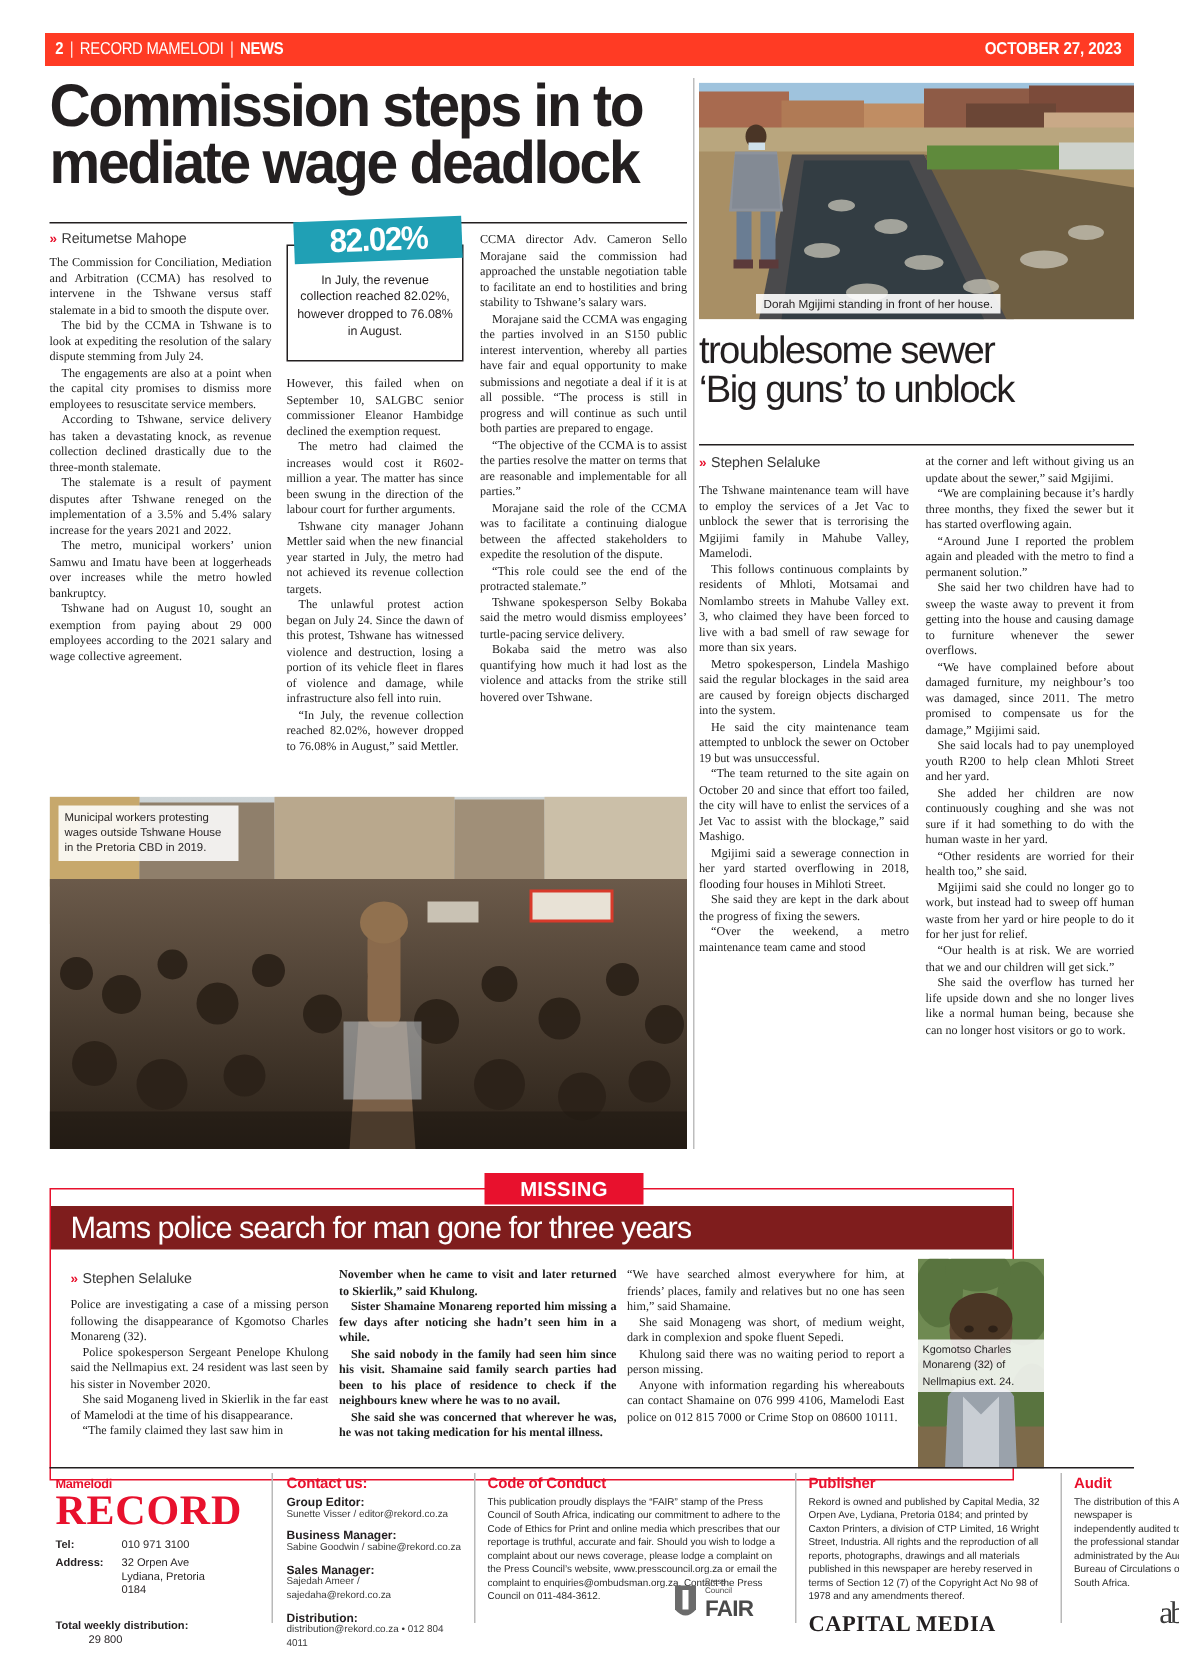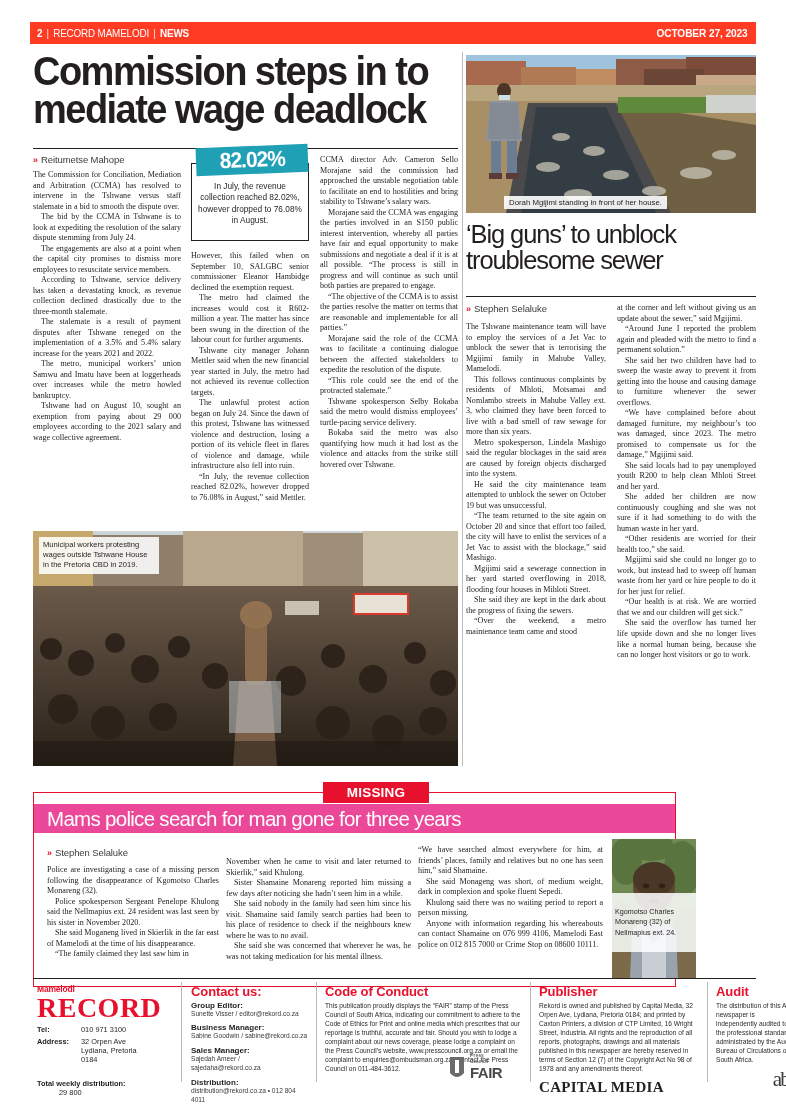--- a/index.html
+++ b/index.html
@@ -115,31 +115,31 @@
   }
   .missing-tag {
     position: absolute; left: 289px; top: -11px; width: 106px; height: 21px;
     background: #E8112D; color: #fff;
     font-family: "Liberation Sans", sans-serif; font-weight: bold;
     font-size: 13.5px; letter-spacing: 0.2px;
     display: flex; align-items: center; justify-content: center;
   }
   .missing-headbar {
     position: absolute; left: 0; top: 11px; width: 100%; height: 29px;
-    background: #ec4899; color: #fff;
+    background: #7f1d1d; color: #fff;
     display: flex; align-items: center;
     font-family: "Liberation Sans", sans-serif;
     font-size: 20.5px; letter-spacing: -0.7px; padding-left: 13px;
   }
   .missing-body { position: absolute; left: 0; top: 44px; right: 0; bottom: 0; }
 
   
   .footer { position: absolute; left: 33px; top: 980px; width: 723px; height: 108px; }
   .footer-col { position: absolute; top: 4px; font-family: "Liberation Sans", sans-serif; }
-  .foot-h { color: #E8112D; font-weight: bold; font-size: 13px; margin-bottom: 1.5px; letter-spacing: -0.1px;}
+  .foot-h { color: #E8112D; font-weight: bold; font-size: 10px; margin-bottom: 1.5px; letter-spacing: -0.1px;}
   .foot-sub { color: #231f20; font-weight: bold; font-size: 8px; }
   .foot-t { color: #3a3a3a; font-size: 6.6px; line-height: 1.35; }
   .foot-body { color: #2b2b2b; font-size: 6.6px; line-height: 1.38; }
   .vline { position: absolute; width: 0.8px; background: #b9b9b9; top: 2px; height: 100px; }
   .masthead-small { font-family: "Liberation Sans", sans-serif; font-weight: bold;
       font-size: 8.5px; color: #E8112D; letter-spacing: -0.2px;}
   .masthead-big { font-family: "Liberation Serif", serif; font-weight: bold;
       font-size: 28px; color: #E8112D; letter-spacing: 0.5px; line-height: 1; }
   .foot-kv { display: flex; font-size: 7.4px; color: #231f20; margin-top: 3px; }
   .foot-kv b { font-weight: bold; width: 44px; flex: none; }
@@ -306,45 +306,46 @@
         <rect x="25" y="86" width="10" height="34" fill="#6a7d93"></rect>
         <rect x="41" y="86" width="10" height="34" fill="#6a7d93"></rect>
         <rect x="23" y="118" width="13" height="6" fill="#5b3a3a"></rect>
         <rect x="40" y="118" width="13" height="6" fill="#5b3a3a"></rect>
       </g>
     </svg>
   </div>
   <div class="photo-cap-bar">Dorah Mgijimi standing in front of her house.</div>
 
   <div class="headline-2">
+    <div>troublesome sewer</div>
     <div>‘Big guns’ to unblock</div>
-    <div>troublesome sewer</div>
   </div>
   <div class="rule rule-thin" style="left:466px;top:296px;width:290px;"></div>
 
   <div class="byline" style="position:absolute;left:466px;top:303px;">
     <span class="arrows">»</span>
     <span>Stephen Selaluke</span>
   </div>
 
   <div class="col" id="a2c1" style="left:466px;top:322px;width:140px;height:440px;">
       <p class="first">The Tshwane maintenance team will have to employ the services of a Jet Vac to unblock the sewer that is terrorising the Mgijimi family in Mahube Valley, Mamelodi.</p>
       <p>This follows continuous complaints by residents of Mhloti, Motsamai and Nomlambo streets in Mahube Valley ext. 3, who claimed they have been forced to live with a bad smell of raw sewage for more than six years.</p>
       <p>Metro spokesperson, Lindela Mashigo said the regular blockages in the said area are caused by foreign objects discharged into the system.</p>
       <p>He said the city maintenance team attempted to unblock the sewer on October 19 but was unsuccessful.</p>
       <p>“The team returned to the site again on October 20 and since that effort too failed, the city will have to enlist the services of a Jet Vac to assist with the blockage,” said Mashigo.</p>
       <p>Mgijimi said a sewerage connection in her yard started overflowing in 2018, flooding four houses in Mihloti Street.</p>
       <p>She said they are kept in the dark about the progress of fixing the sewers.</p>
       <p>“Over the weekend, a metro maintenance team came and stood</p>
     </div>
   <div class="col" id="a2c2" style="left:617px;top:303px;width:139px;height:460px;">
       <p class="first">at the corner and left without giving us an update about the sewer,” said Mgijimi.</p>
+      <p>“We are complaining because it’s hardly three months, they fixed the sewer but it has started overflowing again.</p>
       <p>“Around June I reported the problem again and pleaded with the metro to find a permanent solution.”</p>
       <p>She said her two children have had to sweep the waste away to prevent it from getting into the house and causing damage to furniture whenever the sewer overflows.</p>
-      <p>“We have complained before about damaged furniture, my neighbour’s too was damaged, since 2023. The metro promised to compensate us for the damage,” Mgijimi said.</p>
+      <p>“We have complained before about damaged furniture, my neighbour’s too was damaged, since 2011. The metro promised to compensate us for the damage,” Mgijimi said.</p>
       <p>She said locals had to pay unemployed youth R200 to help clean Mhloti Street and her yard.</p>
       <p>She added her children are now continuously coughing and she was not sure if it had something to do with the human waste in her yard.</p>
       <p>“Other residents are worried for their health too,” she said.</p>
       <p>Mgijimi said she could no longer go to work, but instead had to sweep off human waste from her yard or hire people to do it for her just for relief.</p>
       <p>“Our health is at risk. We are worried that we and our children will get sick.”</p>
       <p>She said the overflow has turned her life upside down and she no longer lives like a normal human being, because she can no longer host visitors or go to work.</p>
     </div>
 
   <div class="rule" style="left:461.5px;top:52px;width:0.7px;height:714px;background:#bdbdbd;"></div>
 
@@ -355,21 +356,21 @@
       <div class="byline" style="position:absolute;left:13px;top:10px;">
         <span class="arrows">»</span>
         <span>Stephen Selaluke</span>
       </div>
       <div class="col" id="a3c1" style="left:13px;top:28px;width:172px;height:115px;">
           <p class="first">Police are investigating a case of a missing person following the disappearance of Kgomotso Charles Monareng (32).</p>
           <p>Police spokesperson Sergeant Penelope Khulong said the Nellmapius ext. 24 resident was last seen by his sister in November 2020.</p>
           <p>She said Moganeng lived in Skierlik in the far east of Mamelodi at the time of his disappearance.</p>
           <p>“The family claimed they last saw him in</p>
         </div>
-      <div class="col" id="a3c2" style="left:192px;top:20px;width:185px;height:135px;">
+      <div class="col" id="a3c2" style="left:192px;top:8px;width:185px;height:135px;font-weight:bold;">
           <p class="first">November when he came to visit and later returned to Skierlik,” said Khulong.</p>
           <p>Sister Shamaine Monareng reported him missing a few days after noticing she hadn’t seen him in a while.</p>
           <p>She said nobody in the family had seen him since his visit. Shamaine said family search parties had been to his place of residence to check if the neighbours knew where he was to no avail.</p>
           <p>She said she was concerned that wherever he was, he was not taking medication for his mental illness.</p>
         </div>
       <div class="col" id="a3c3" style="left:384px;top:8px;width:185px;height:135px;">
           <p class="first">“We have searched almost everywhere for him, at friends’ places, family and relatives but no one has seen him,” said Shamaine.</p>
           <p>She said Monageng was short, of medium weight, dark in complexion and spoke fluent Sepedi.</p>
           <p>Khulong said there was no waiting period to report a person missing.</p>
           <p>Anyone with information regarding his whereabouts can contact Shamaine on 076 999 4106, Mamelodi East police on 012 815 7000 or Crime Stop on 08600 10111.</p>
@@ -391,21 +392,21 @@
           <ellipse cx="42" cy="40" rx="21" ry="17" fill="#4b3725"></ellipse>
           <g fill="#2e2117">
             <ellipse cx="34" cy="47" rx="3.2" ry="2.4"></ellipse>
               <ellipse cx="50" cy="47" rx="3.2" ry="2.4"></ellipse>
             <ellipse cx="42" cy="62" rx="5" ry="2.6"></ellipse>
           </g>
           <path d="M18 140 L20 92 C26 80 58 80 64 92 L66 140 Z" fill="#9aa2ab"></path>
           <path d="M30 92 L42 104 L54 92 L54 140 L30 140 Z" fill="#c9ced4"></path>
         </svg>
       </div>
-      <div style="position:absolute;left:578px;top:56px;width:86px;font-family:'Liberation Sans',sans-serif;font-size:7.2px;line-height:1.45;color:#231f20;background:rgba(255,255,255,0.85);padding:14px 3px;">Kgomotso Charles Monareng (32) of Nellmapius ext. 24.</div>
+      <div style="position:absolute;left:578px;top:56px;width:86px;font-family:'Liberation Sans',sans-serif;font-size:7.2px;line-height:1.45;color:#231f20;background:rgba(255,255,255,0.85);padding:2px 3px;">Kgomotso Charles Monareng (32) of Nellmapius ext. 24.</div>
     </div>
   </div>
 
   <div class="rule" style="left:33px;top:978px;width:723px;height:1.1px;"></div>
   <div class="footer">
 
     <div class="footer-col" style="left:4px;width:140px;">
       <div class="masthead-small">Mamelodi</div>
       <div class="masthead-big">RECORD</div>
       <div class="foot-kv">

